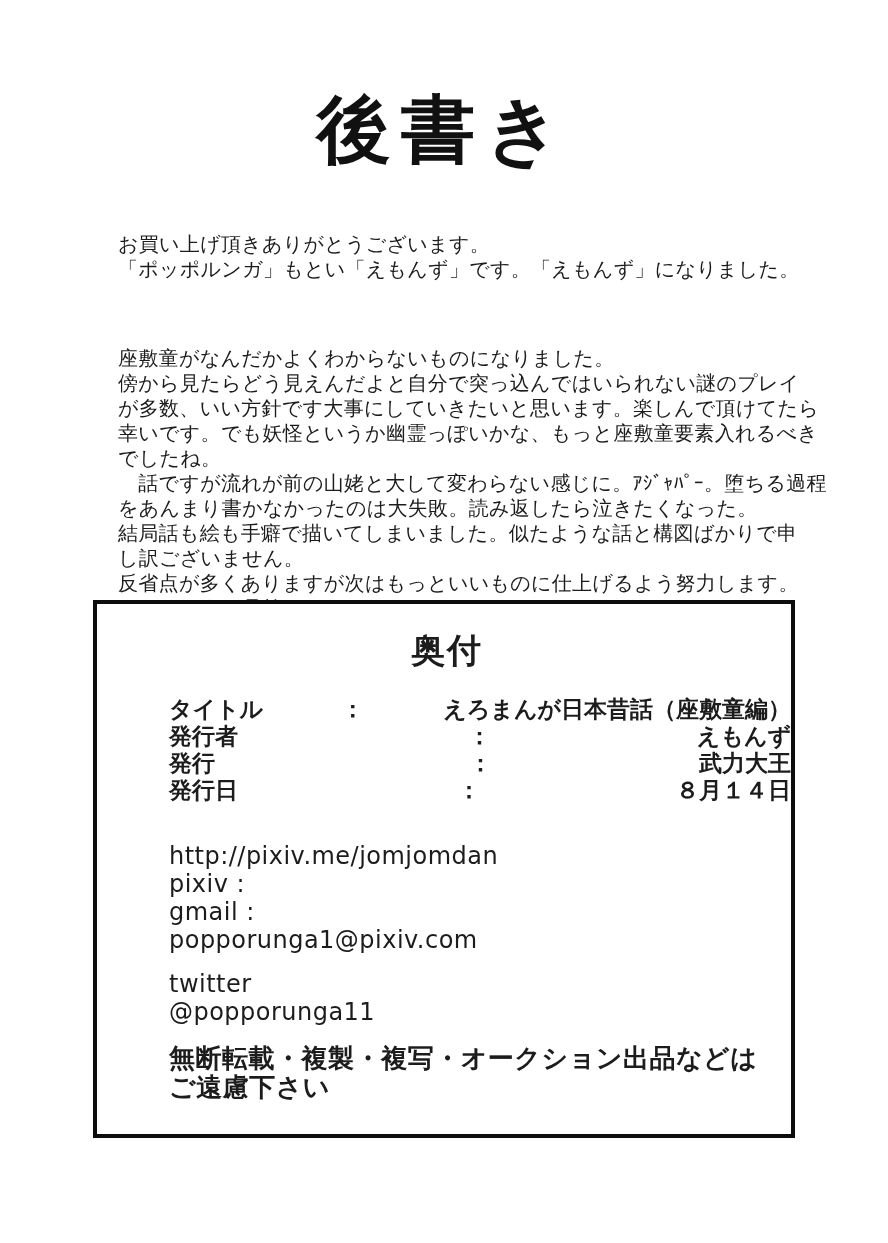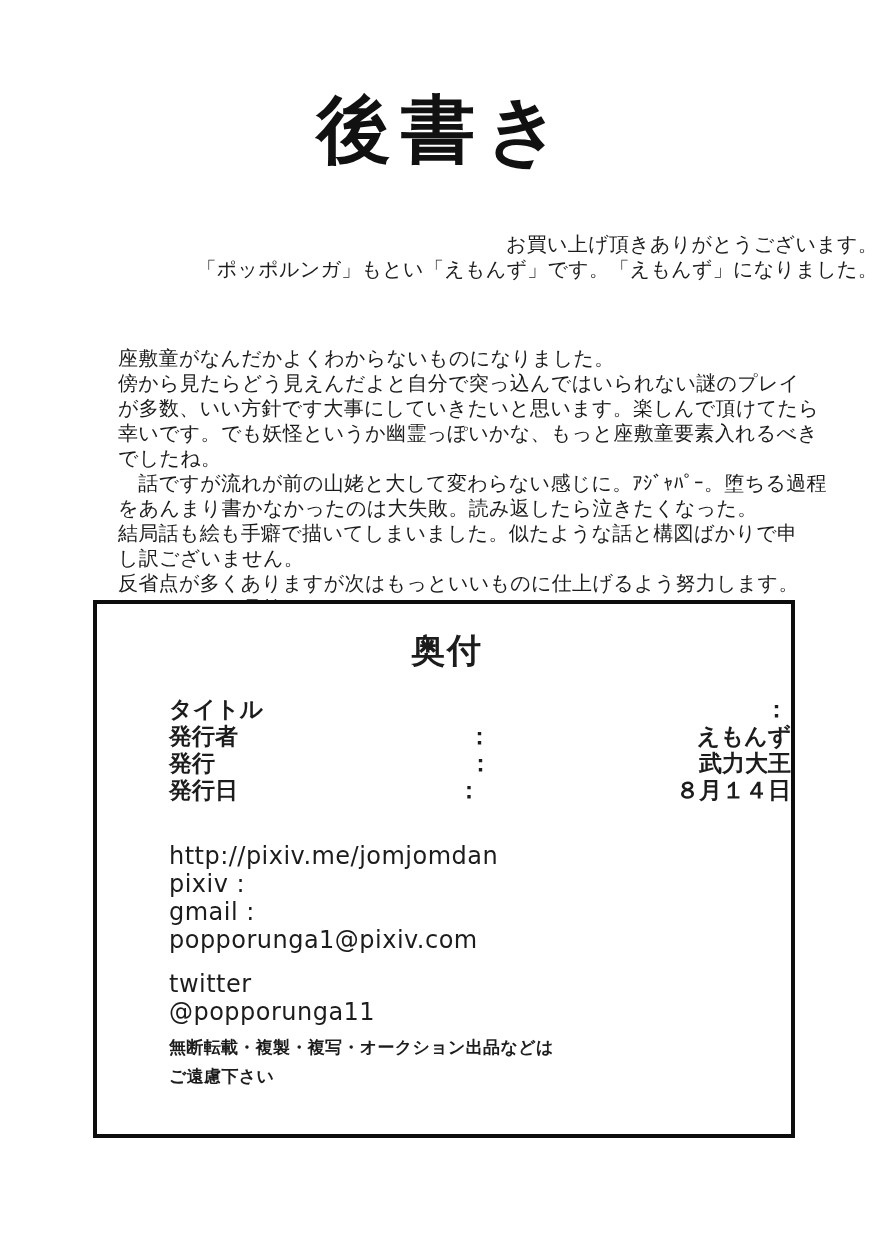--- a/index.html
+++ b/index.html
@@ -24,21 +24,21 @@
     color: #111;
   }
 
   .afterword-body {
     margin: 12px 10px 0 118px;
     font-size: 20px;
     line-height: 25px;
     white-space: pre;
     letter-spacing: 0.015em;
   }
-  .para-1 { margin-bottom: 14px; text-align: right; }
+  .para-1 { margin-bottom: 14px; }
   .para-2 { margin-bottom: 0; }
   .thanks-line { margin-top: 12px; }
 
   .signature {
     margin-top: 14px;
     padding-right: 134px;
     text-align: right;
     font-size: 21px;
     line-height: 25px;
   }
@@ -69,22 +69,22 @@
   .colophon-row .row-label { display: inline-block; width: 96px; }
   .colophon-row .row-colon { display: inline-block; width: 26px; }
 
   .contacts { margin-left: 72px; }
   .contact-entry { font-size: 24px; line-height: 28px; letter-spacing: 0.02em; }
   .contact-pixiv   { margin-top: 38px; }
   .contact-gmail   { }
   .contact-twitter { margin-top: 16px; }
 
   .notice {
-    margin: 7px 0 0 72px;
-    font-size: 17px;
+    margin: 18px 0 0 72px;
+    font-size: 26px;
     line-height: 29px;
     font-weight: bold;
     white-space: pre;
     letter-spacing: 0.02em;
   }
 </style>
 </head>
 <body>
 
 <div class="page">
@@ -111,20 +111,21 @@
   <div class="signature">えもんず</div>
 
   <div class="colophon-box">
 
     <div class="colophon-title">奥付</div>
 
     <div class="colophon-rows">
       <div class="colophon-row">
         <span class="row-label">タイトル</span>
           <span class="row-colon">：</span>
+          <span class="row-value">えろまんが日本昔話（座敷童編）</span>
       </div>
       <div class="colophon-row">
         <span class="row-label">発行者</span>
           <span class="row-colon">：</span>
           <span class="row-value">えもんず</span>
       </div>
       <div class="colophon-row">
         <span class="row-label">発行</span>
           <span class="row-colon">：</span>
           <span class="row-value">武力大王</span>

